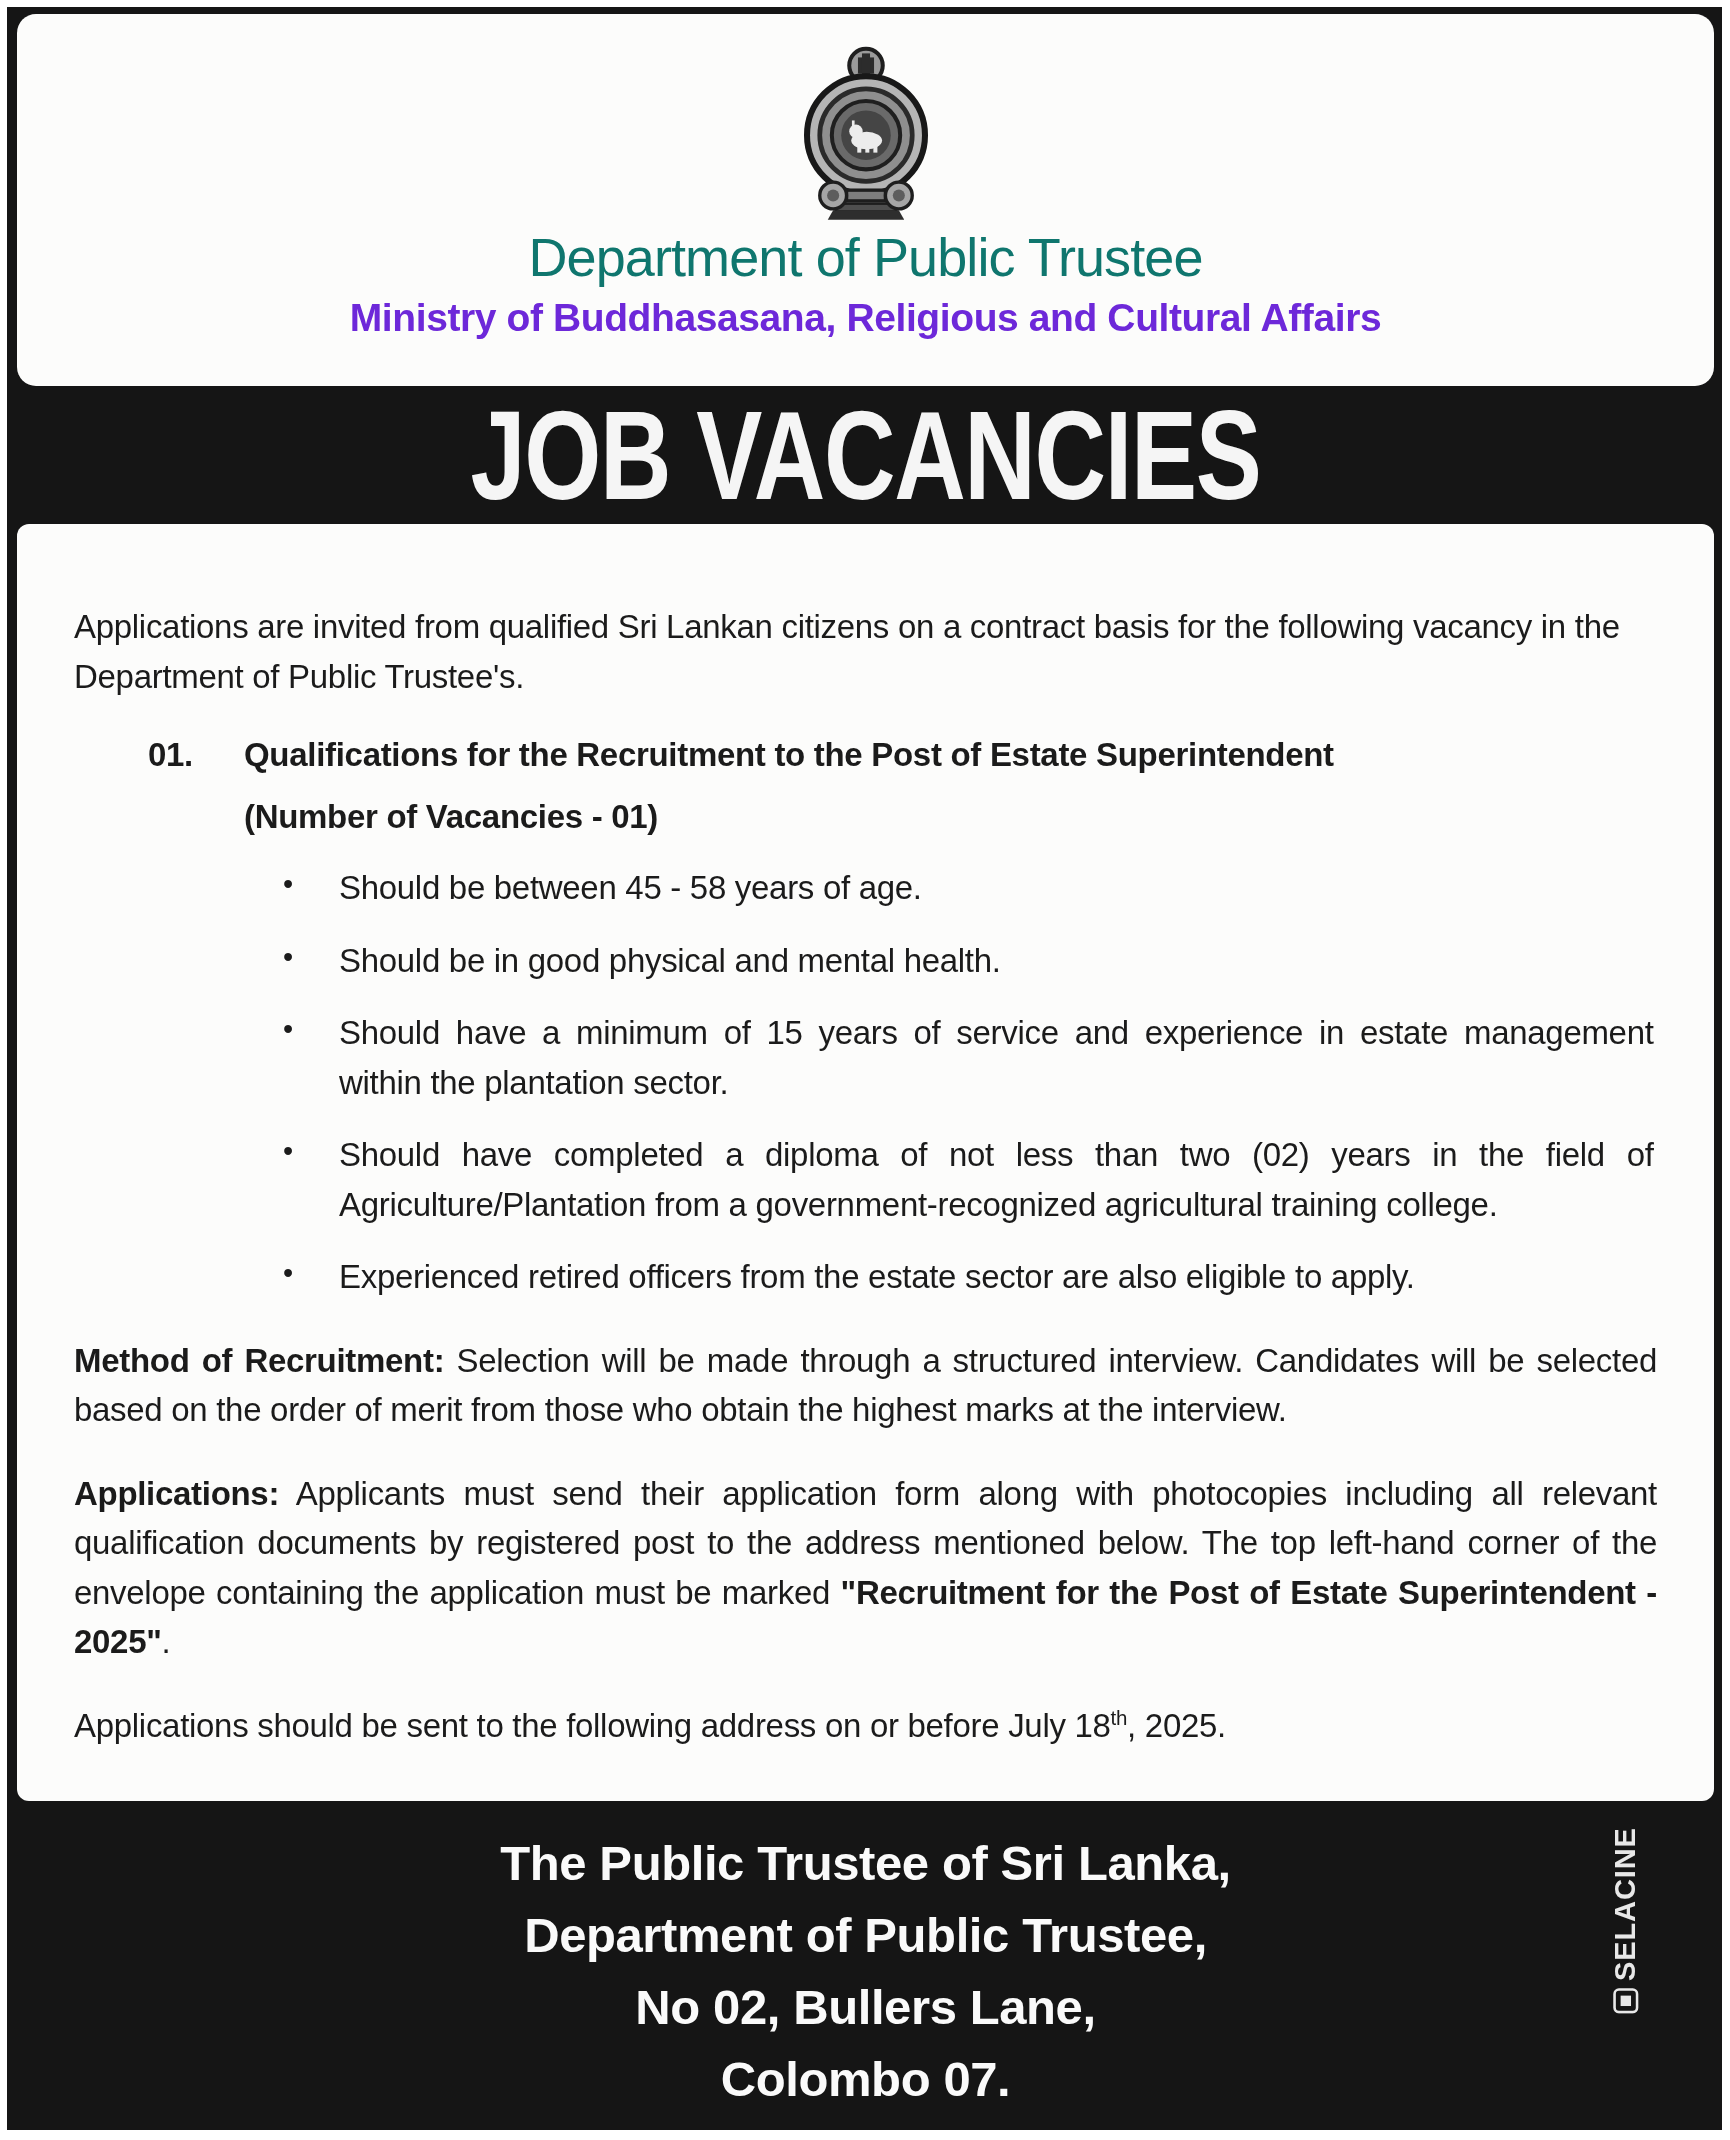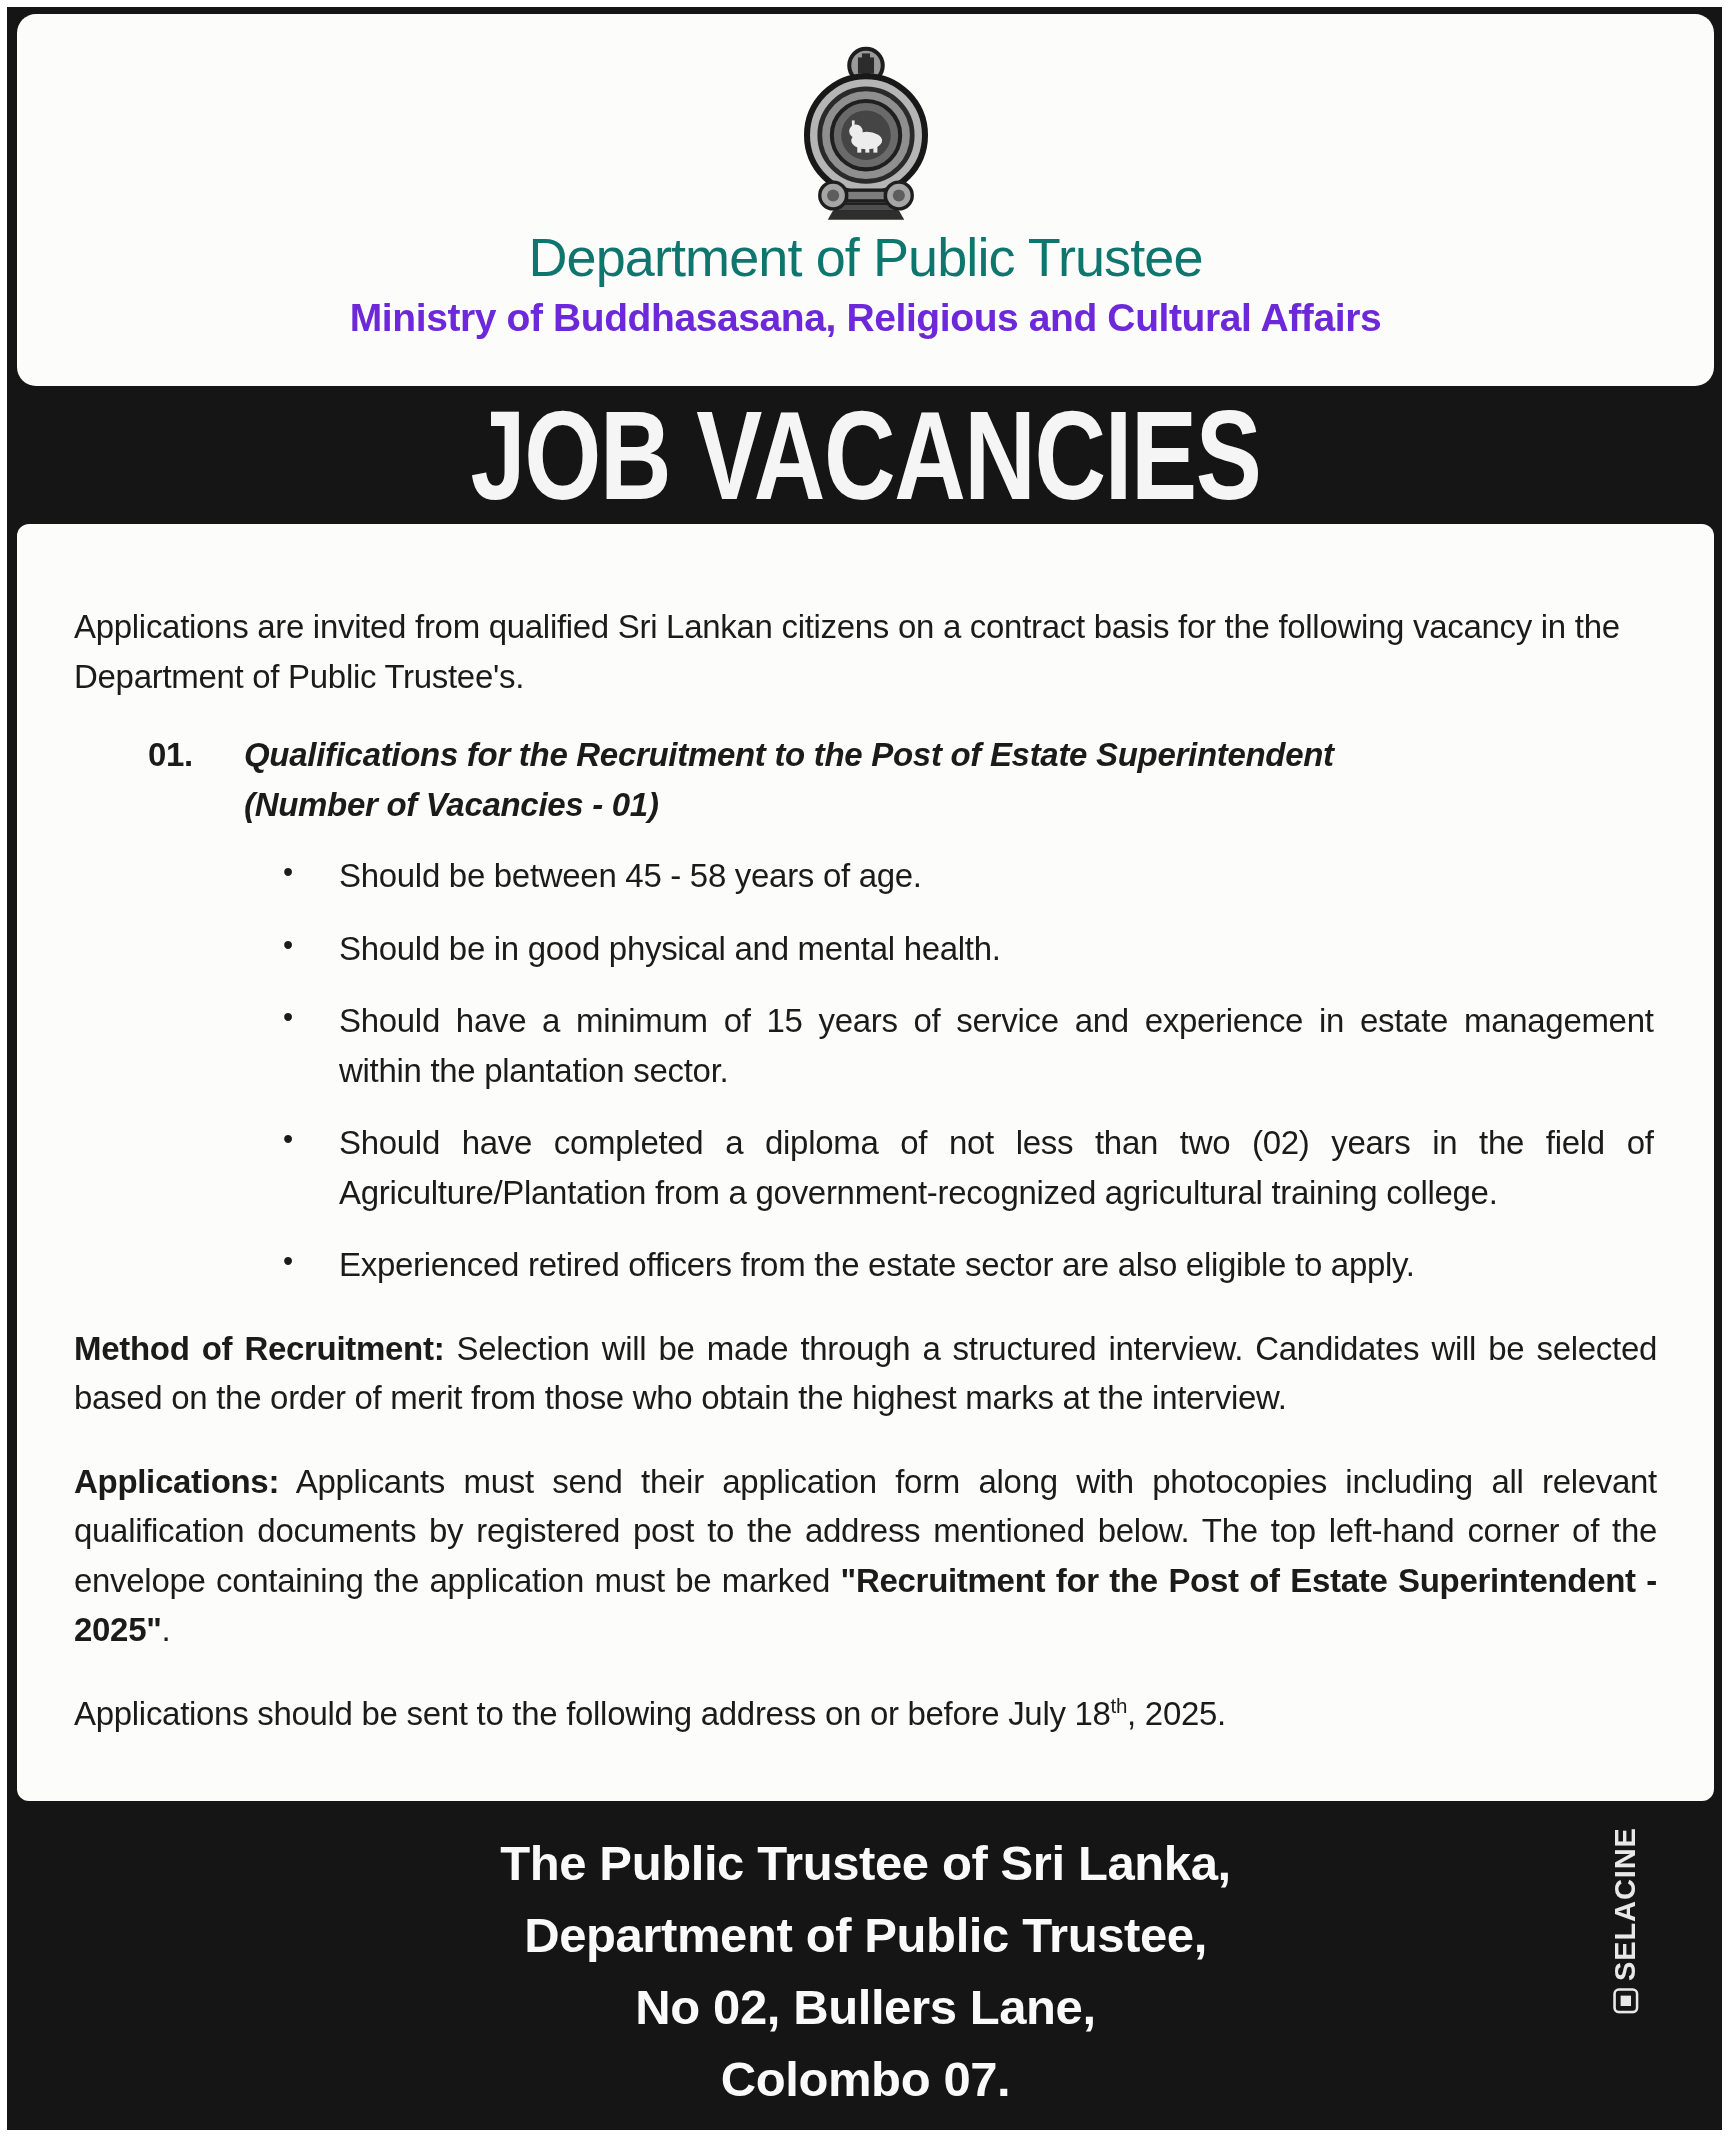--- a/index.html
+++ b/index.html
@@ -69,22 +69,22 @@
     line-height:1.5;
     letter-spacing:-0.3px;
   }
   .intro{margin:0 0 29px 0;text-align:left;}
   .section-head{
     display:flex;
     font-weight:700;
     margin:0 0 22px 0;
   }
   .section-num{width:96px;padding-left:74px;flex:none;}
-  .section-heading{flex:1;font-style:italic;}
-  .section-heading .line2{display:block;}
+  .section-heading{flex:1;}
+  .section-heading .line2{display:block;margin-top:12px;}
   ul.quals{
     list-style:none;
     margin:12px 0 34px 0;
     padding:0;
   }
   ul.quals li{
     position:relative;
     margin:0 0 23px 0;
     padding-left:265px;
     padding-right:3.4px;

